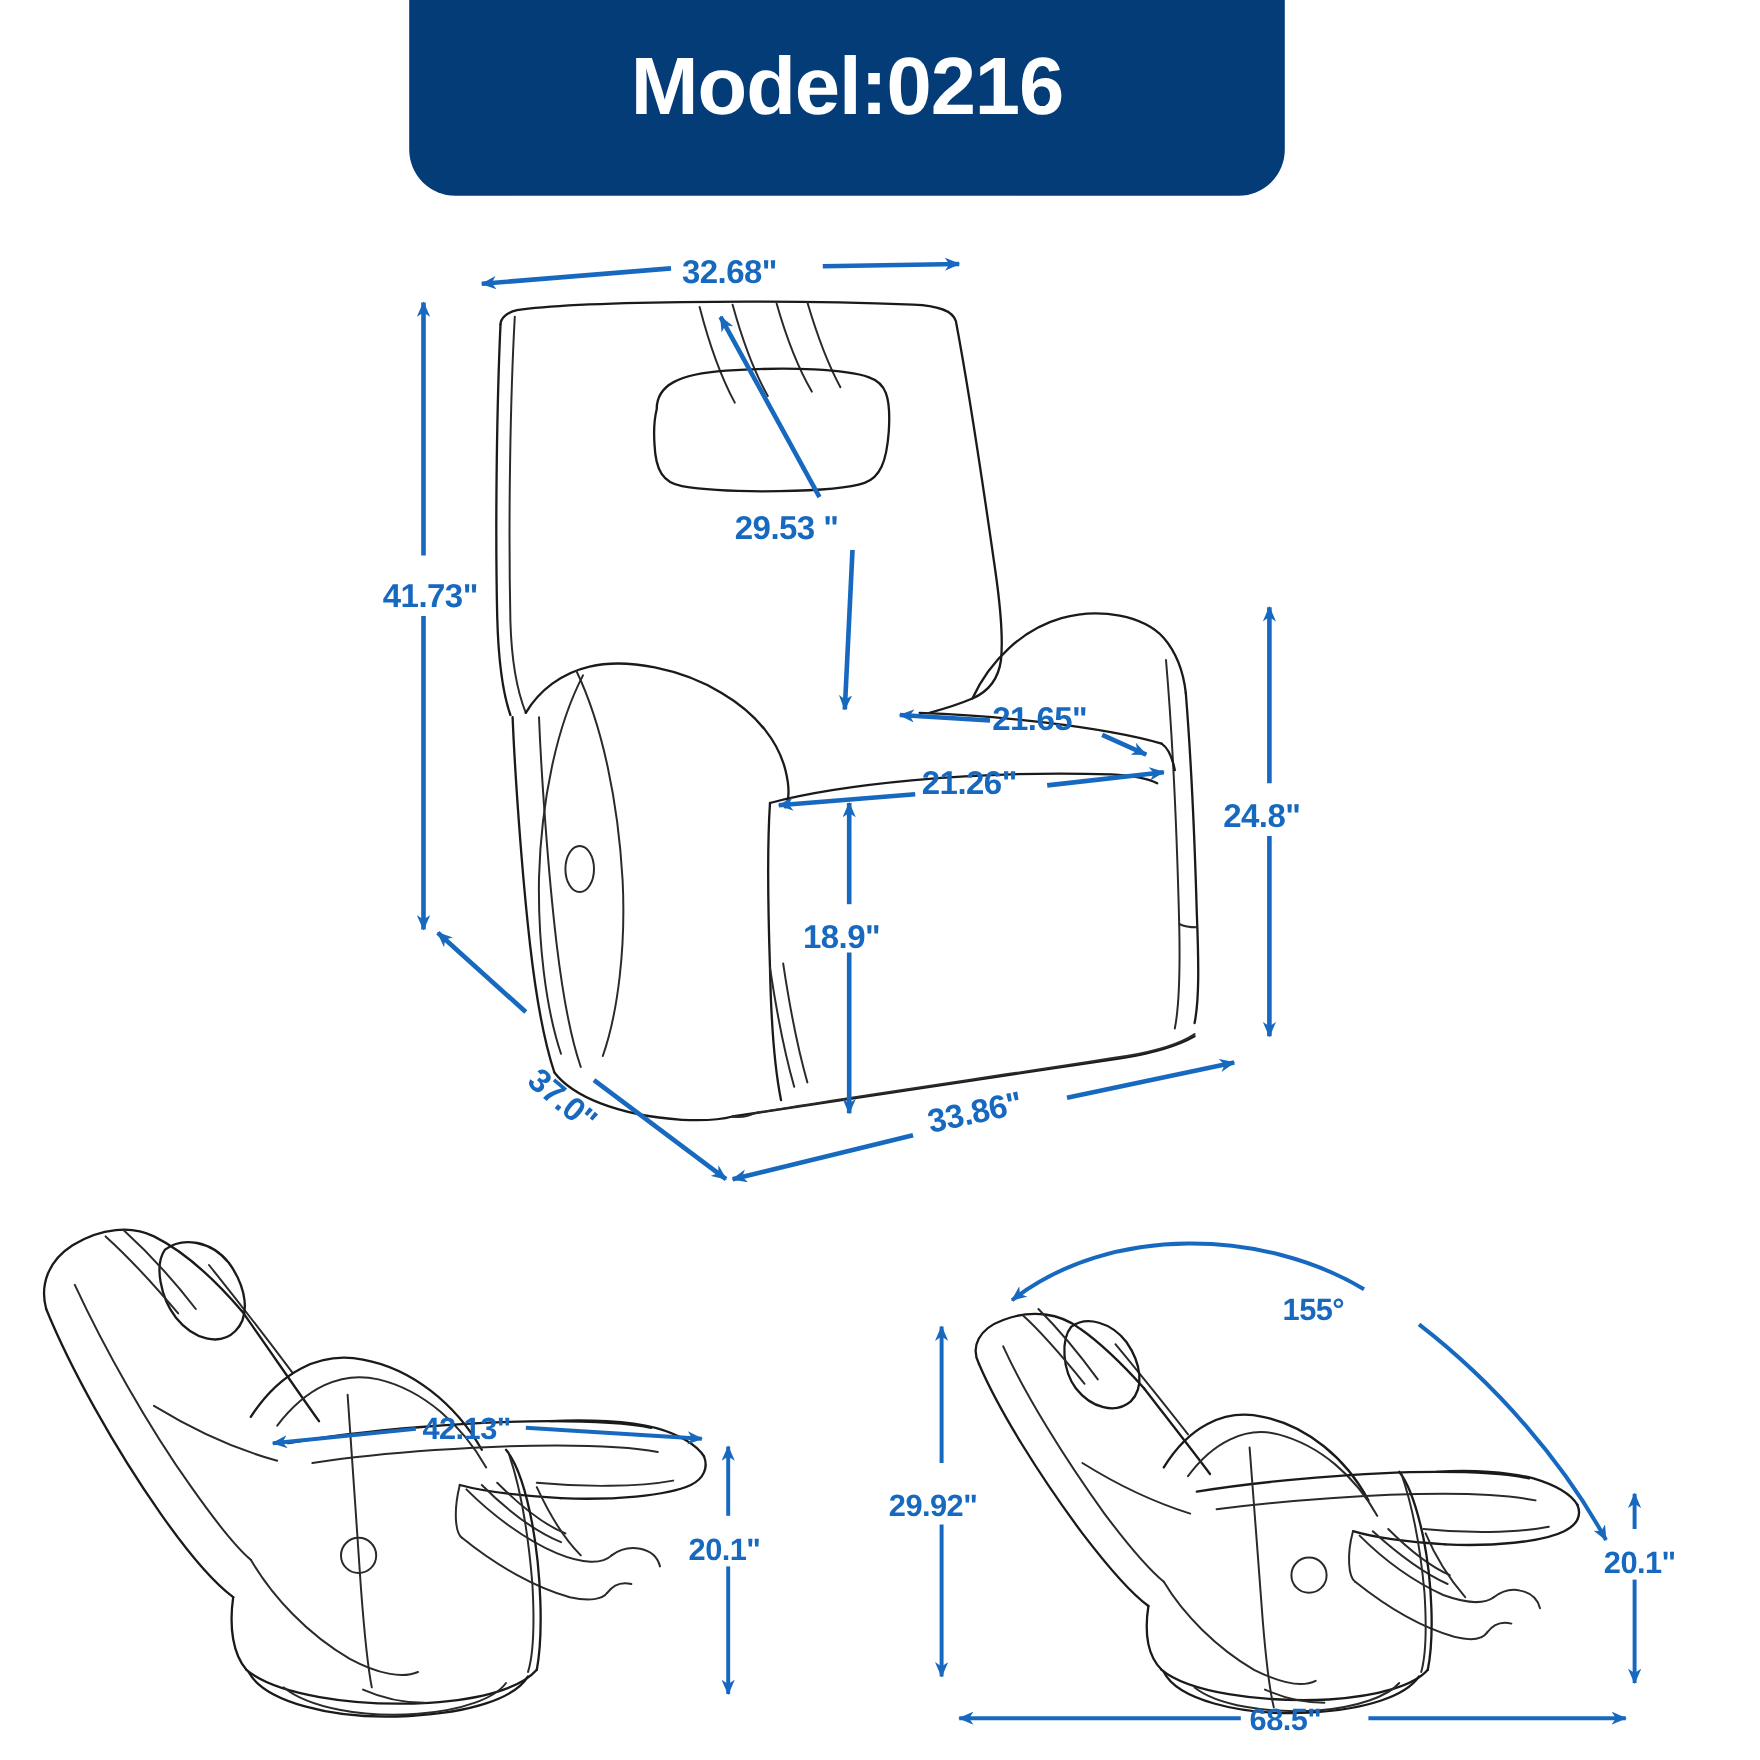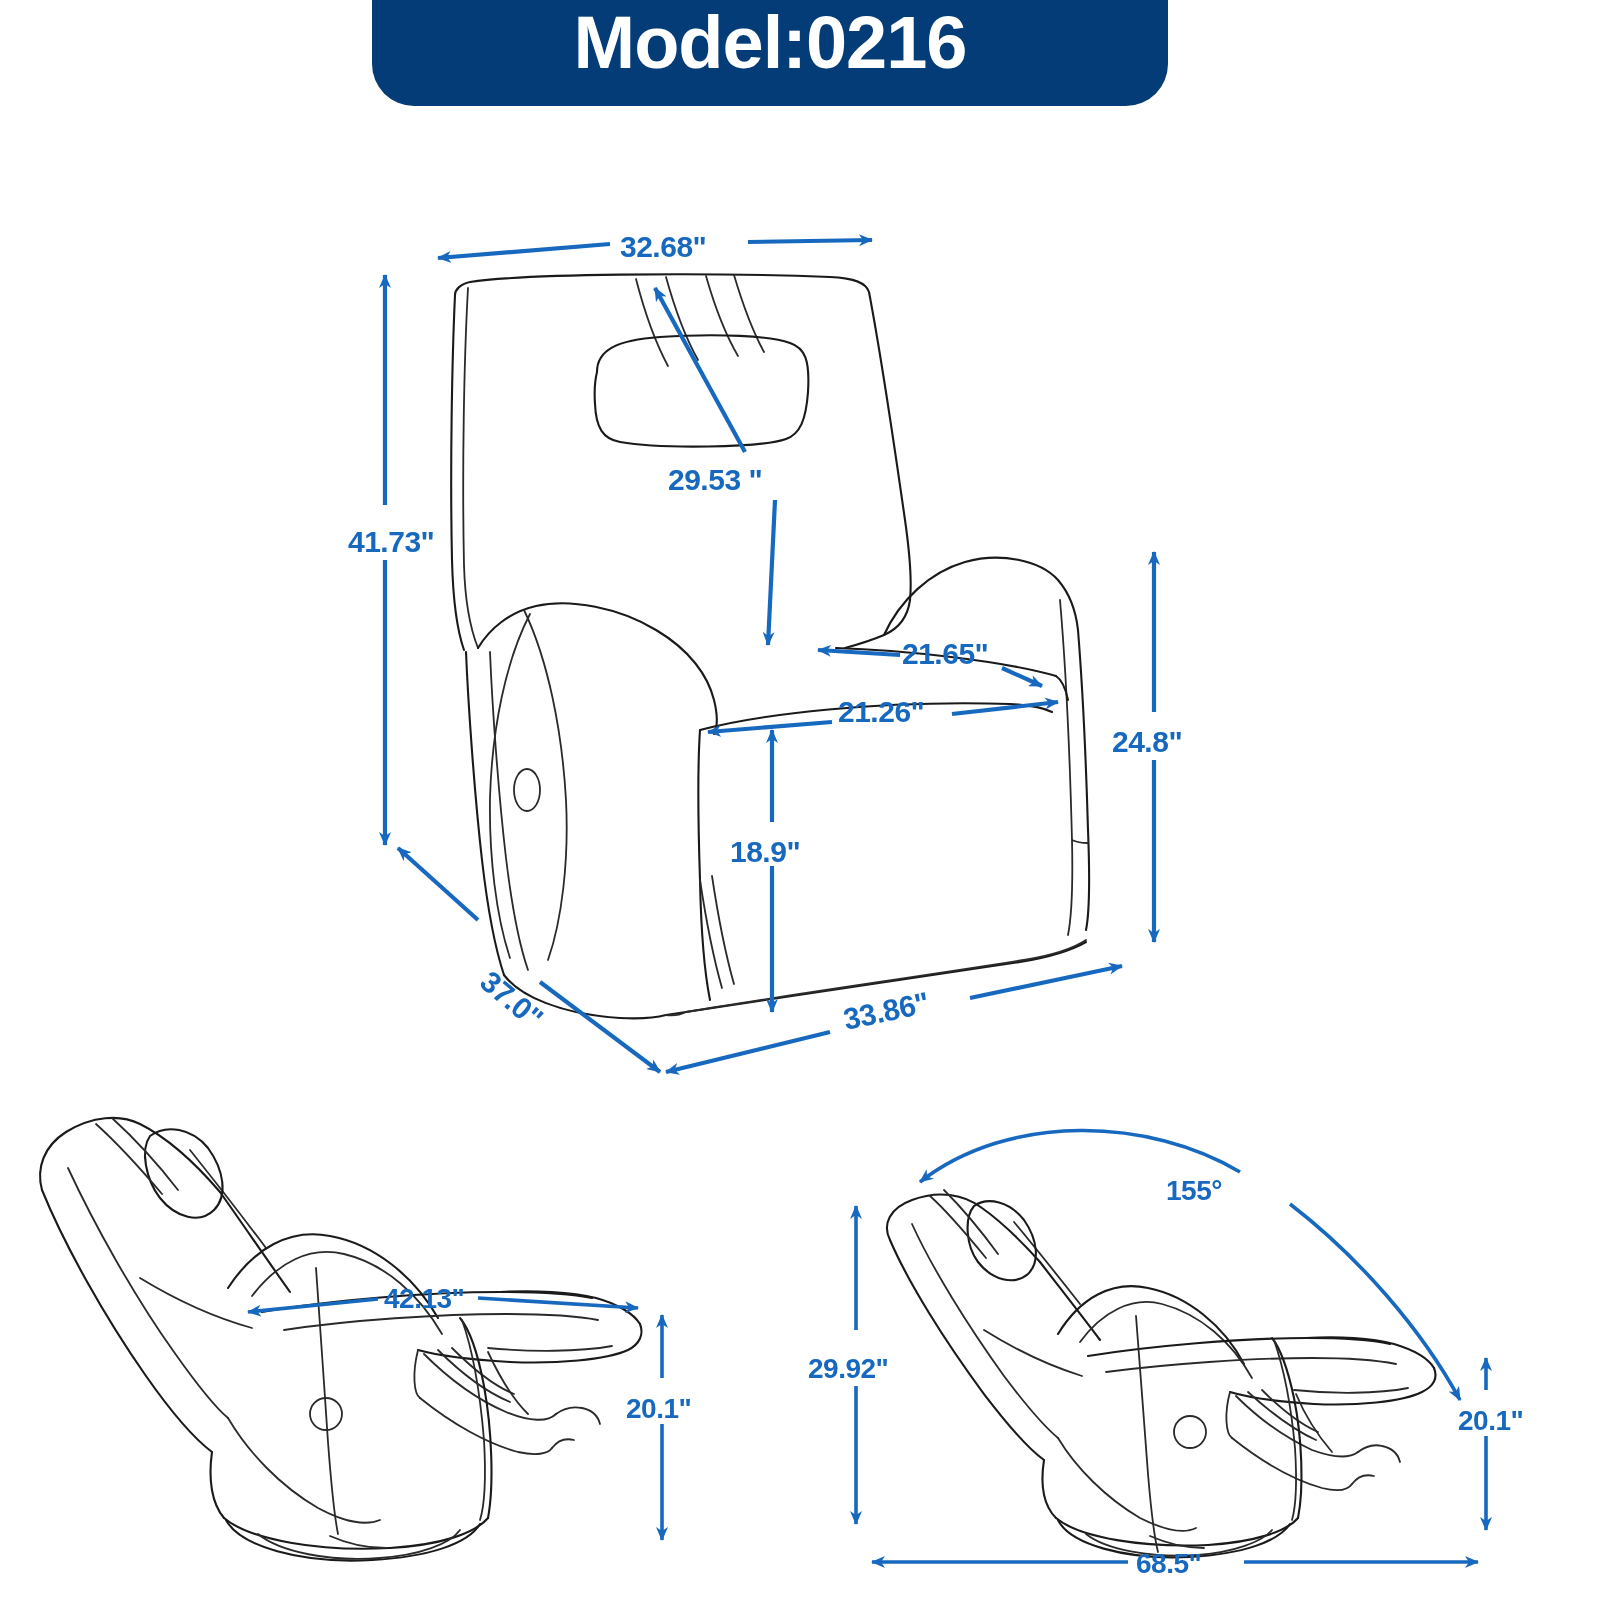--- a/index.html
+++ b/index.html
@@ -16,21 +16,21 @@
   }
   #root {
     position: absolute;
     inset: 0;
   }
   .banner {
     position: absolute;
     left: 372px;
     top: 0;
     width: 796px;
-    height: 106px;
+    height: 178px;
     background: #043C78;
     border-bottom-left-radius: 42px;
     border-bottom-right-radius: 42px;
     display: flex;
     align-items: center;
     justify-content: center;
     box-sizing: border-box;
     padding-bottom: 22px;
   }
   .banner-title {

